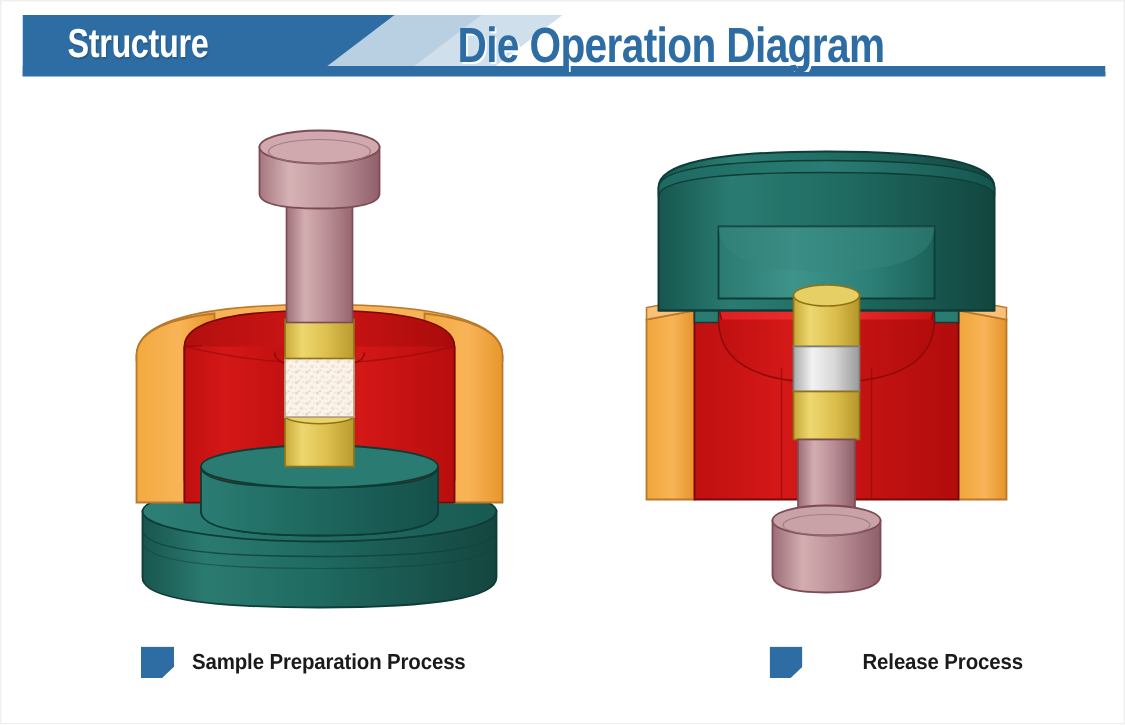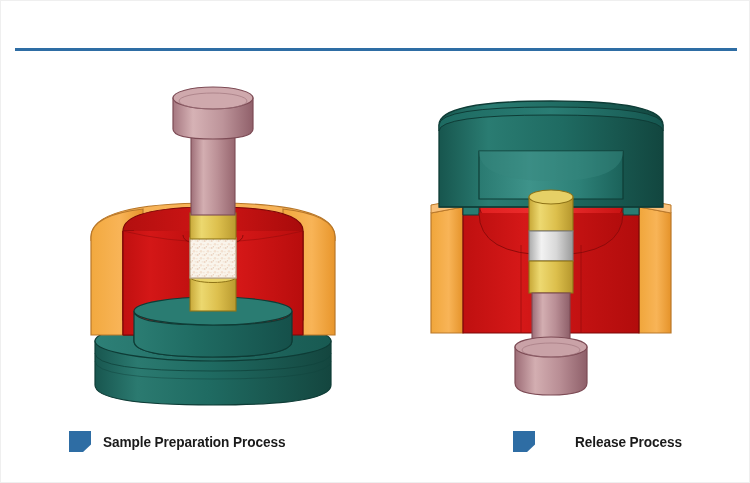--- a/index.html
+++ b/index.html
@@ -71,21 +71,21 @@
   .fig{ position:absolute; }
   .fig-left{ left:62px; top:28px; width:300px; height:330px; }
   .fig-right{ left:400px; top:38px; width:300px; height:320px; }
 
   
   .caption{
     position:absolute;
     display:flex;
     align-items:center;
   }
-  .cap-left{ left:68px; top:430px; }
+  .cap-left{ left:93px; top:430px; }
   .cap-right{ left:512px; top:430px;gap:28px; }
   .cap-bullet{
     width:22px;height:21px;
     background:#2e6da4;
     margin-right:12px;
     flex:0 0 auto;
     clip-path:polygon(0 0, 100% 0, 100% 64%, 64% 100%, 0 100%);
   }
   .cap-text{
     color:#1a1a1a;
@@ -95,20 +95,34 @@
     transform:scaleX(0.94);
     transform-origin:left center;
     white-space:nowrap;
   }
 </style>
 </head>
 <body>
 
 <div id="page">
 
+  <div class="header">
+    <svg class="hdr-band" viewBox="0 0 722 38" preserveAspectRatio="none">
+      <rect x="0" y="0" width="240" height="38" fill="#2e6da4"></rect>
+      <polygon points="240,0 300,0 250,38 190,38" fill="#2e6da4"></polygon>
+      <polygon points="228,0 300,0 250,38 178,38" fill="#2e6da4" opacity="0"></polygon>
+      <polygon points="236,0 296,0 246,38 186,38" fill="#2e6da4"></polygon>
+      <polygon points="248,0 316,0 266,38 198,38" fill="#b9d0e3"></polygon>
+      <polygon points="306,0 370,0 320,38 256,38" fill="#cfe0ec"></polygon>
+      <polygon points="360,0 722,0 722,38 310,38" fill="#ffffff"></polygon>
+      <rect x="0" y="34" width="722" height="4" fill="#2e6da4"></rect>
+    </svg>
+    <div class="hdr-title-text">Structure</div>
+    <div class="hdr-main-text">Die Operation Diagram</div>
+  </div>
   <div class="hdr-rule"></div>
 
   <div class="stage">
 
     <svg class="fig fig-left" viewBox="0 0 300 330">
       <defs>
         <linearGradient id="gBase" x1="0" y1="0" x2="1" y2="0">
           <stop offset="0%" stop-color="#18564f"></stop>
           <stop offset="18%" stop-color="#2b7a70"></stop>
           <stop offset="48%" stop-color="#1f6b62"></stop>

